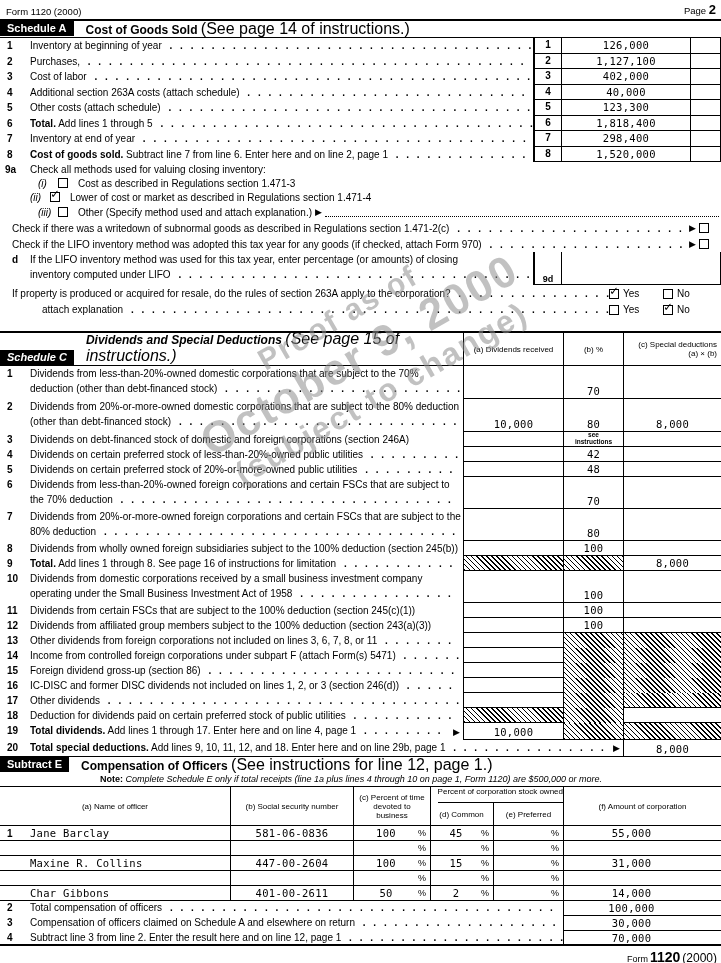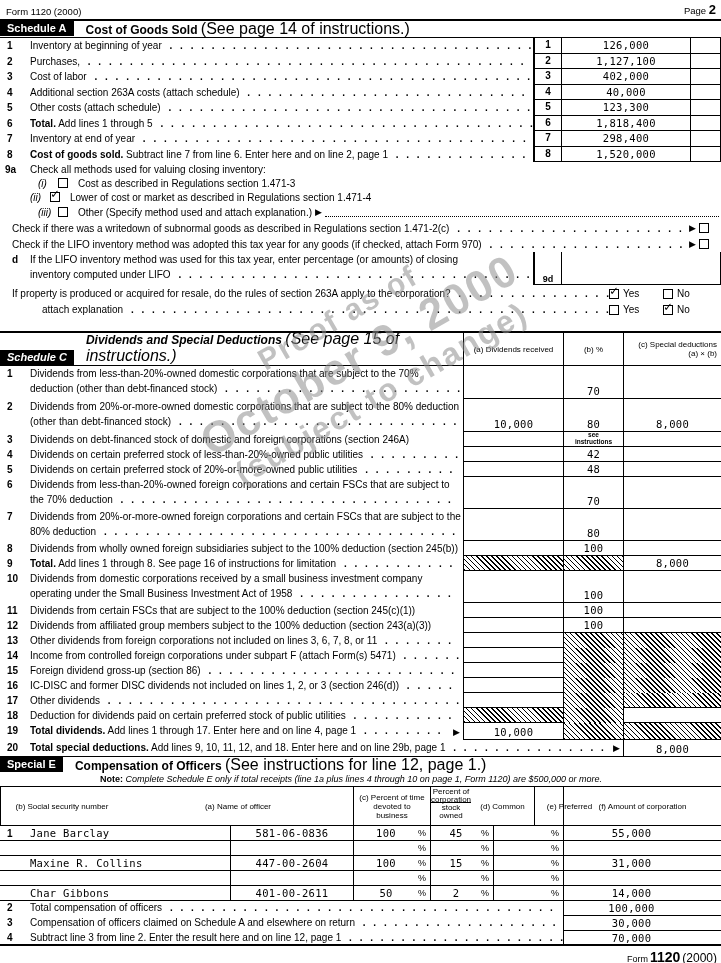--- a/index.html
+++ b/index.html
@@ -61,21 +61,21 @@
           font-family:"Liberation Sans",sans-serif; letter-spacing:0; white-space:normal; width:44px; }
 
   
   .note { height:14px; border-bottom:1.5px solid #000; font-size:9px; padding-left:100px; line-height:13px; }
   .ehead { display:flex; height:39px; border-bottom:1.5px solid #000; }
   .ehc { border-left:1px solid #000; font-size:8px; display:flex; align-items:center; justify-content:center;
          text-align:center; line-height:9px; padding:1px 3px; }
   .e-a { width:230px; flex-shrink:0; border-left:none; } .e-b { width:123px; flex-shrink:0; }
   .e-c { width:77px; flex-shrink:0; } .e-d { width:63px; flex-shrink:0; } .e-e { width:70px; flex-shrink:0; }
   .e-f { width:158px; flex-shrink:0; }
-  .egrp { width:133px; flex-shrink:0; display:flex; flex-direction:row; border-left:1px solid #000; }
+  .egrp { width:133px; flex-shrink:0; display:flex; flex-direction:column; border-left:1px solid #000;align-items:flex-end; }
   .egrp .gt { height:16px; border-bottom:1px solid #000; font-size:8px; text-align:center; line-height:8px; padding-top:1px; }
   .egrp .gs { flex:1; display:flex; }
   .egrp .gs .ehc:first-child { border-left:none; }
   .erow { display:flex; height:15px; align-items:stretch; }
   .ecell { border-left:1px solid #000; border-bottom:1px solid #000; display:flex; align-items:center; }
   .ecell.namec { border-left:none; padding-left:30px; }
   .ecell.namec .ln { display:inline-block; width:30px; margin-left:-30px; padding-left:7px; font-weight:bold; }
   .pv { flex:1; text-align:center; }
   .ps { width:12px; font-size:9px; text-align:left; flex-shrink:0; }
   .amtc { justify-content:center; padding-right:22px; }
@@ -403,28 +403,28 @@
   </div>
   <div class="crow" style="height:17px;border-bottom:1.5px solid #000">
     <div class="lt2"><b class="ln">20</b><b>Total special deductions.</b><span> Add lines 9, 10, 11, 12, and 18. Enter here and on line 29b, page 1</span><span class="leader"></span></div>
     <span class="arr" style="align-self:center">▶</span>
     <div class="ccell w-c" style="border-bottom:none">
         <span class="fill">8,000</span>
       </div>
   </div>
 
   <div class="sbar" style="height:16px;border-bottom:none">
-    <span class="stag">Special E</span>
+    <span class="stag">Subtract E</span>
     <span class="stitle"><span>Compensation of Officers</span> <span class="ssub">(See instructions for line 12, page 1.)</span></span>
   </div>
   <div class="note"><b>Note:</b><i> Complete Schedule E only if total receipts (line 1a plus lines 4 through 10 on page 1, Form 1120) are $500,000 or more.</i></div>
 
   <div class="ehead">
+    <div class="ehc e-a">(a) Name of officer</div>
     <div class="ehc e-b">(b) Social security number</div>
-    <div class="ehc e-a">(a) Name of officer</div>
     <div class="ehc e-c">(c) Percent of time devoted to business</div>
     <div class="egrp">
       <div class="gt">Percent of corporation stock owned</div>
       <div class="gs">
         <div class="ehc e-d">(d) Common</div>
         <div class="ehc e-e">(e) Preferred</div>
       </div>
     </div>
     <div class="ehc e-f">(f) Amount of corporation</div>
   </div>

